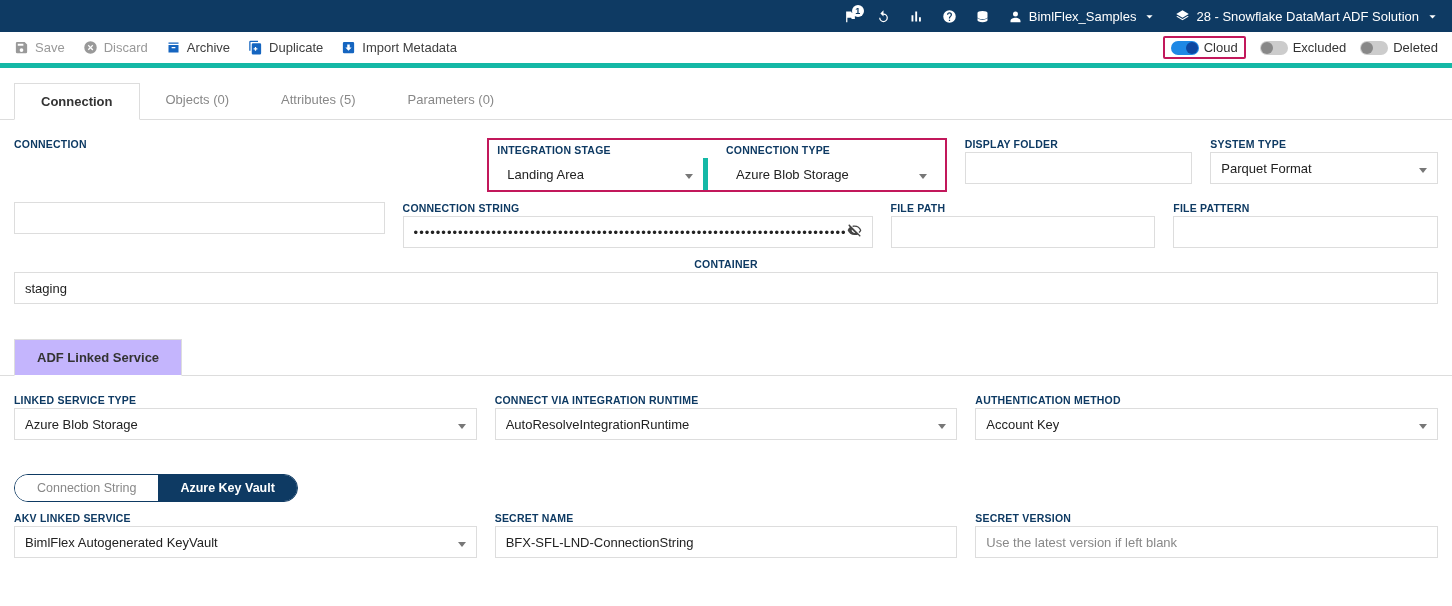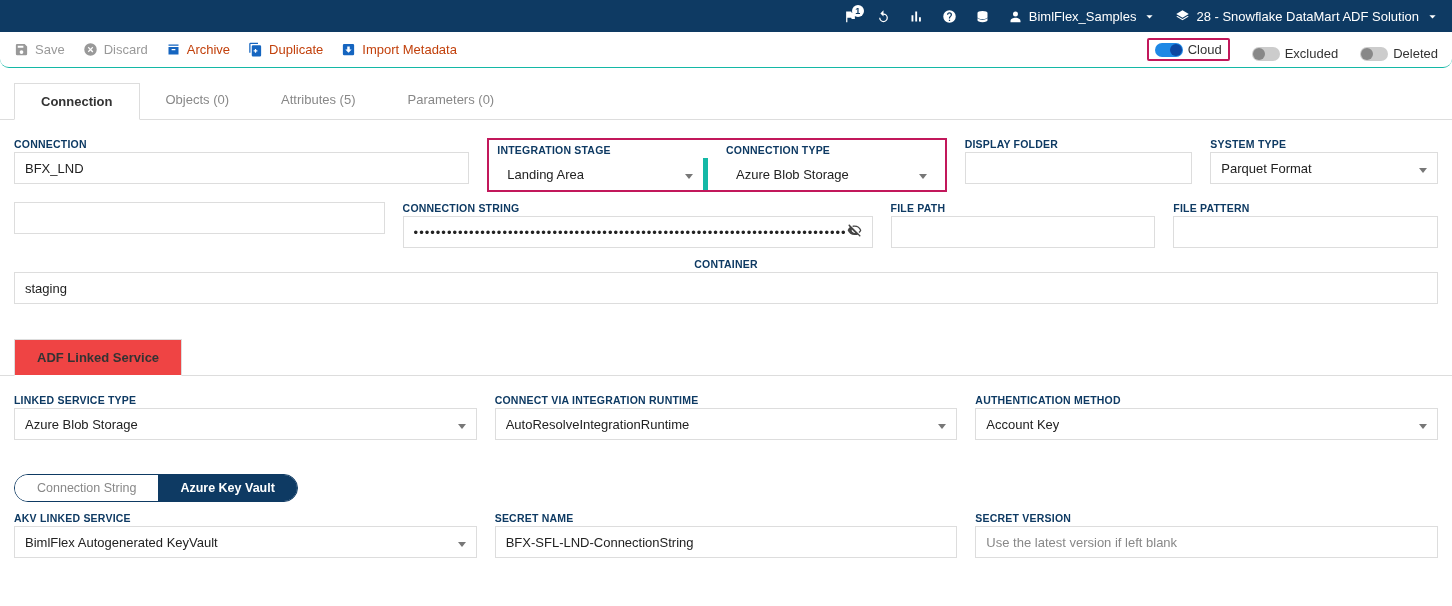--- a/index.html
+++ b/index.html
@@ -6,25 +6,25 @@
 body { font-family: "Segoe UI", Arial, sans-serif; font-size: 13px; color: #333; background: #fff; width: 1452px; }
 
 
 .topnav { background: #0e3a63; height: 32px; display: flex; align-items: center; justify-content: flex-end; padding: 0 12px; gap: 18px; color: #fff; }
 .topnav .icon-btn { color: #fff; display: flex; align-items: center; cursor: pointer; position: relative; }
 .topnav .badge { position:absolute; top:-4px; right:-6px; background:#fff; color:#0e3a63; border-radius:50%; font-size:9px; width:12px; height:12px; display:flex; align-items:center; justify-content:center; font-weight:bold; }
 .topnav .dropdown { display:flex; align-items:center; gap:6px; cursor:pointer; }
 .topnav svg { width:16px; height:16px; fill:#fff; }
 
 
-.toolbar { height: 36px; display:flex; align-items:center; padding: 0 14px; gap: 18px; border-bottom:1px solid #14b8a6;border-radius:9px; }
-.toolbar .tb-btn { display:flex; align-items:center; gap:6px; color:#c2410c; cursor:pointer; }
+.toolbar { height: 36px; display:flex; align-items:center; padding: 0 14px; gap: 18px; border-bottom:5px solid #14b8a6; }
+.toolbar .tb-btn { display:flex; align-items:center; gap:6px; color:#404040; cursor:pointer; }
 .toolbar .tb-btn.disabled { color:#999; }
 .toolbar .spacer { flex:1; }
-.toolbar .toggle-group { display:flex; align-items:flex-end; gap:22px; }
+.toolbar .toggle-group { display:flex; align-items:center; gap:14px; }
 .toolbar .toggle { display:flex; align-items:center; gap:5px; }
 .toolbar .hl { border:2px solid #c2185b; padding:2px 6px; border-radius:2px; }
 
 .switch { width:28px; height:14px; border-radius:7px; position:relative; }
 .switch.on { background:#1e88e5; }
 .switch.off { background:#ccc; }
 .switch .knob { width:12px; height:12px; border-radius:50%; background:#fff; position:absolute; top:1px; }
 .switch.on .knob { right:1px; background:#0d47a1; }
 .switch.off .knob { left:1px; background:#888; }
 
@@ -42,21 +42,21 @@
 .input-box { border:1px solid #ddd; height:32px; display:flex; align-items:center; padding:0 10px; position:relative; }
 .input-box .val { color:#222; white-space:nowrap; overflow:hidden; }
 .input-box .placeholder { color:#888; }
 .input-box .caret { margin-left:auto; color:#777; }
 .input-box .eye { margin-left:auto; color:#555; }
 .hl-group { border:2px solid #c2185b; padding:0; display:flex; gap:18px; }
 .hl-group .field { margin:0; }
 
 
 .subtabs { display:flex; padding: 10px 14px 0 14px; border-bottom:1px solid #ddd; margin-top:6px; }
-.subtab { padding:10px 22px; border:1px solid #ddd; border-bottom:1px solid #fff; color:#333; font-weight:600; position:relative; top:1px; background:#ef4444; }
+.subtab { padding:10px 22px; border:1px solid #ddd; border-bottom:1px solid #fff; color:#333; font-weight:600; position:relative; top:1px; background:#c4b5fd; }
 
 
 .pill-seg { display:inline-flex; border:1px solid #0e3a63; border-radius:16px; overflow:hidden; margin:16px 0 10px 14px; }
 .pill-seg .seg { padding:6px 22px; font-size:12.5px; cursor:pointer; }
 .pill-seg .seg.inactive { color:#888; background:#fff; }
 .pill-seg .seg.active { background:#0e3a63; color:#fff; font-weight:600; }
 
 .dots { letter-spacing:1px; }
 .caret-down::after { content:""; display:inline-block; border-left:4px solid transparent; border-right:4px solid transparent; border-top:5px solid #777; }
 svg.ic { width:15px; height:15px; }
@@ -175,23 +175,20 @@
   <div class="tab">Objects (0)</div>
   <div class="tab">Attributes (5)</div>
   <div class="tab">Parameters (0)</div>
 </div>
 
 
 <div class="form-area">
   <div class="row">
     <div class="field" style="flex:2">
       <span class="field-label">CONNECTION</span>
-      <div class="input-box">
-          <span class="val">BFX_LND</span>
-        </div>
     </div>
     <div class="hl-group" style="flex:2">
       <div class="field" style="padding:0 0 0 8px;">
         <span class="field-label" style="padding-top:4px">INTEGRATION STAGE</span>
         <div class="input-box" style="border:none; border-right:5px solid #14b8a6;">
           <span class="val">Landing Area</span>
           <span class="caret caret-down"></span>
         </div>
       </div>
       <div class="field" style="padding:0 8px 0 0;">

